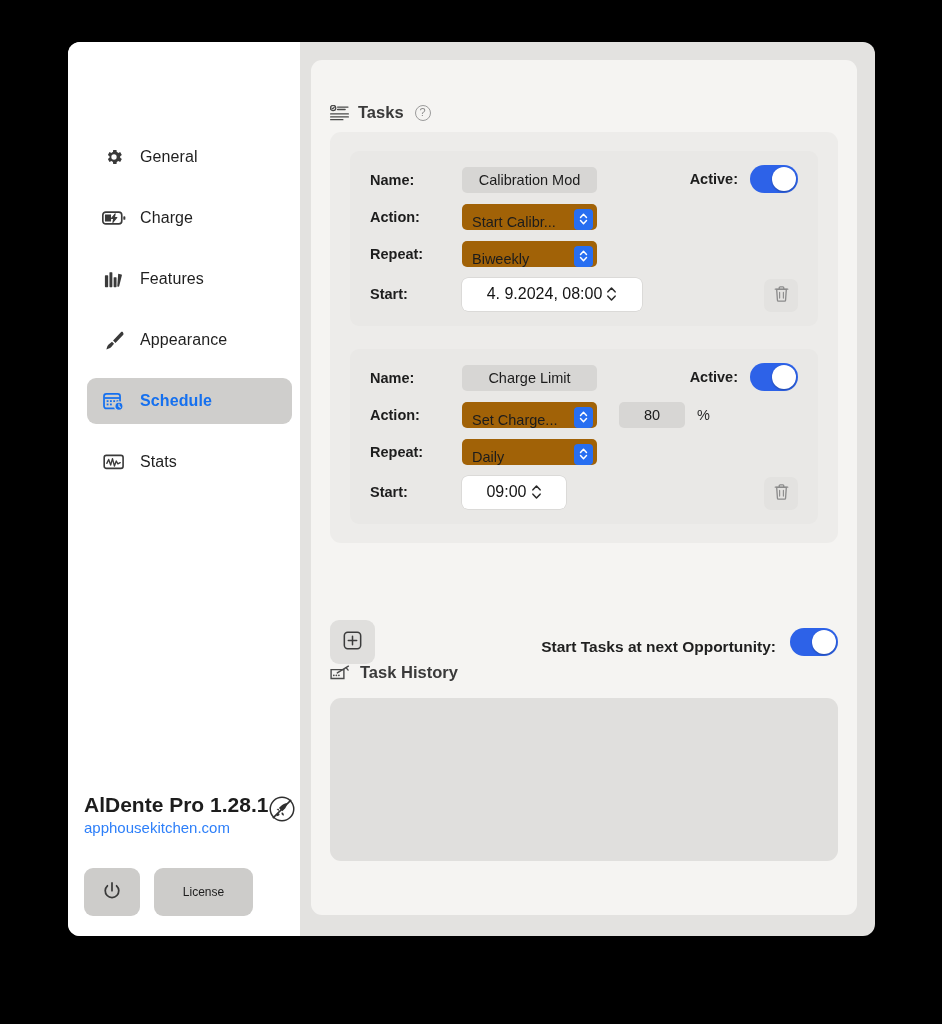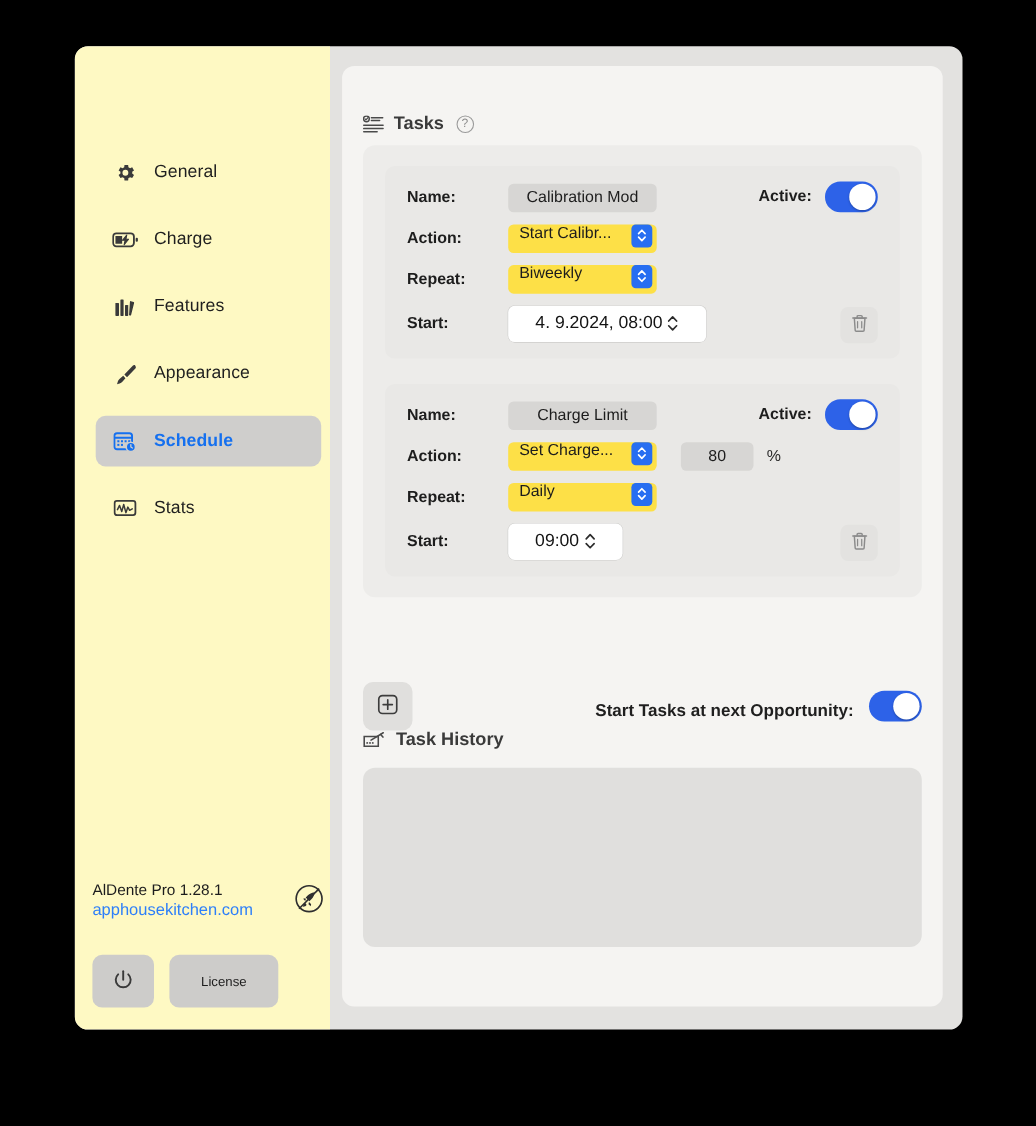--- a/index.html
+++ b/index.html
@@ -40,21 +40,21 @@
   .light.close  { background: #EE6B5E; }
   .light.min    { background: #D5D4D2; }
   .light.max    { background: #D5D4D2; }
 
   
   #sidebar {
     position: absolute;
     left: 0; top: 0;
     width: 232px;
     height: 894px;
-    background: #fef9c3;
+    background: #ffffff;
   }
 
   #nav-list {
     position: absolute;
     left: 19px;
     top: 92px;
     width: 205px;
   }
   .nav-item {
     display: flex;
@@ -96,22 +96,22 @@
     bottom: 20px;
     width: 215px;
   }
   #footer-brand {
     display: flex;
     align-items: flex-start;
     justify-content: space-between;
     padding: 0 2px 0 2px;
   }
   #app-version {
-    font-size: 14px;
-    font-weight: normal;
+    font-size: 21px;
+    font-weight: bold;
     color: #1d1d1d;
     white-space: nowrap;
   }
   #app-link {
     font-size: 15px;
     color: #2D7FF9;
     text-decoration: none;
     display: block;
     margin-top: 2px;
     white-space: nowrap;
@@ -236,24 +236,24 @@
     color: #1c1c1c;
     text-align: center;
     padding: 0 4px;
     outline: none;
   }
 
   
   .popup-button {
     width: 135px;
     height: 26px;
-    background: #fde047;
+    background: #a16207;
     border-radius: 5px;
     display: flex;
-    align-items: flex-start;
+    align-items: flex-end;
     padding: 0 4px 0 10px;
     cursor: default;
     position: relative;
   }
   .popup-label {
     font-size: 14.5px;
     color: #1c1c1c;
     flex: 1;
     white-space: nowrap;
     overflow: hidden;

